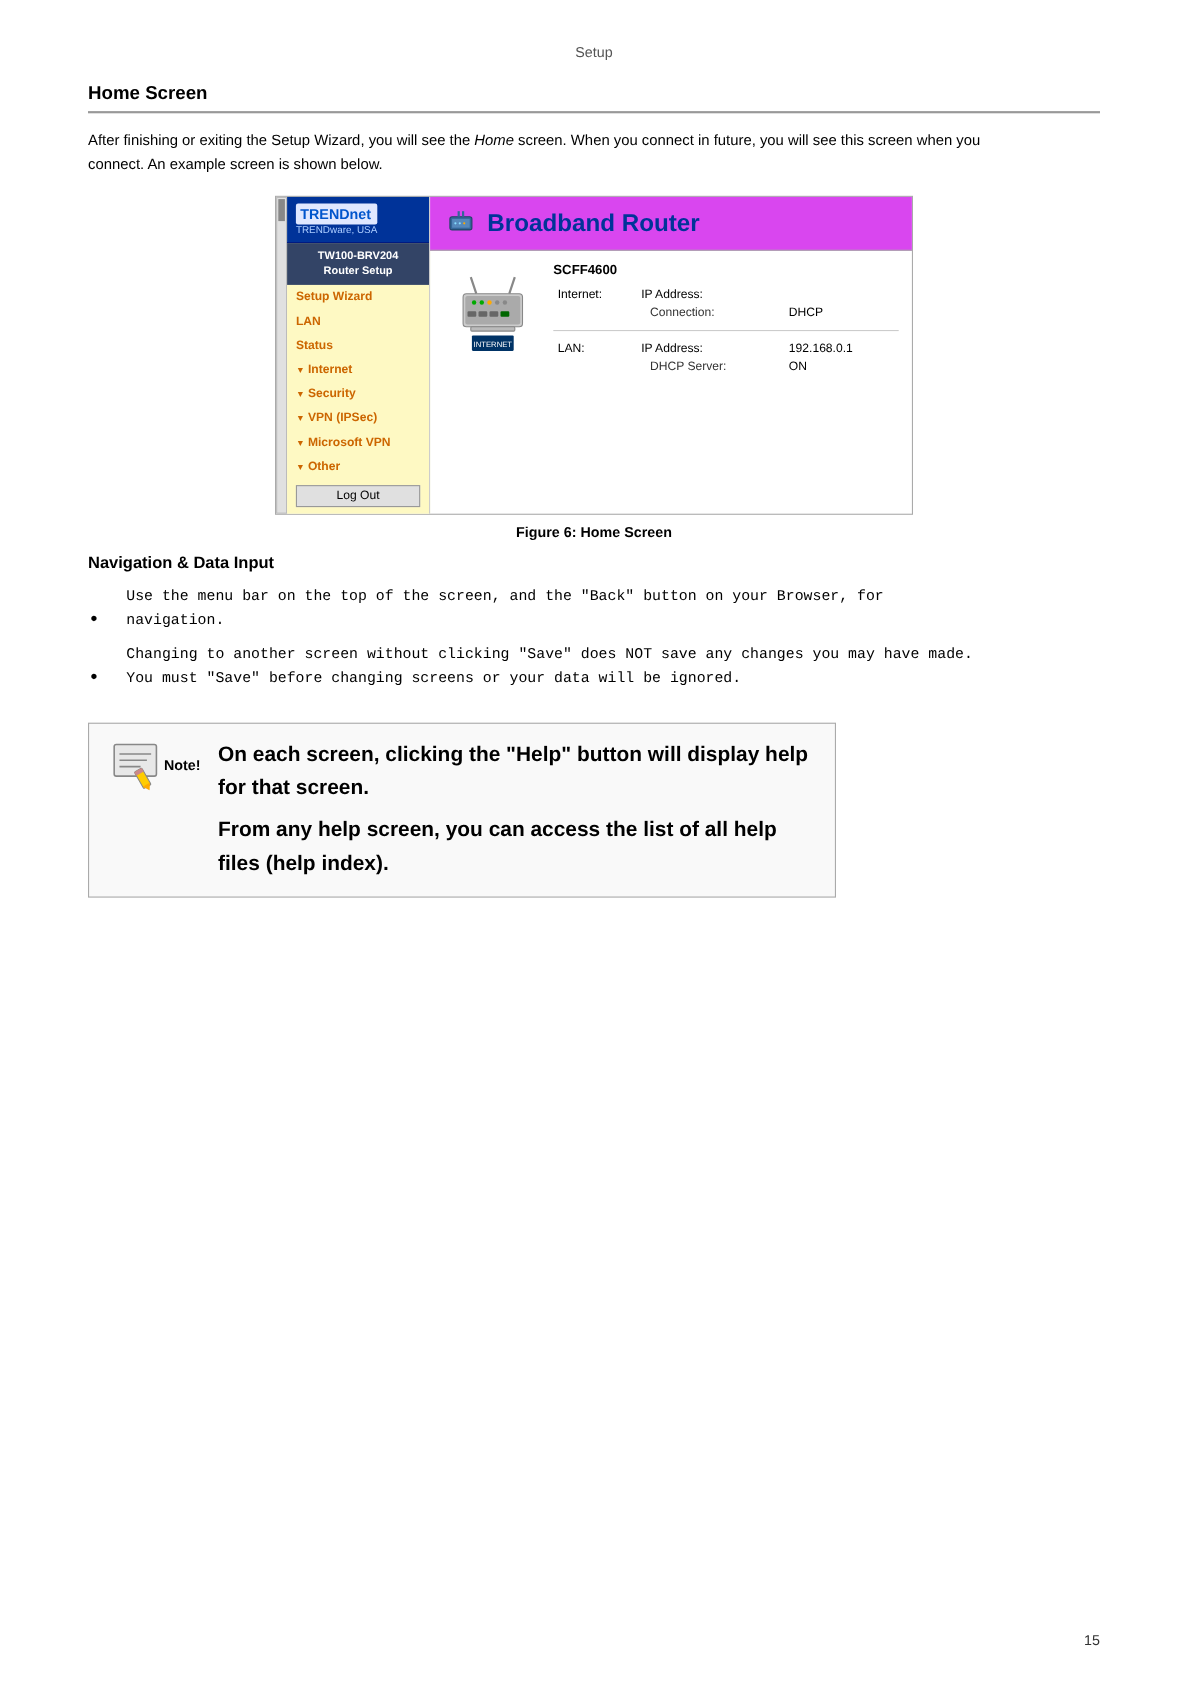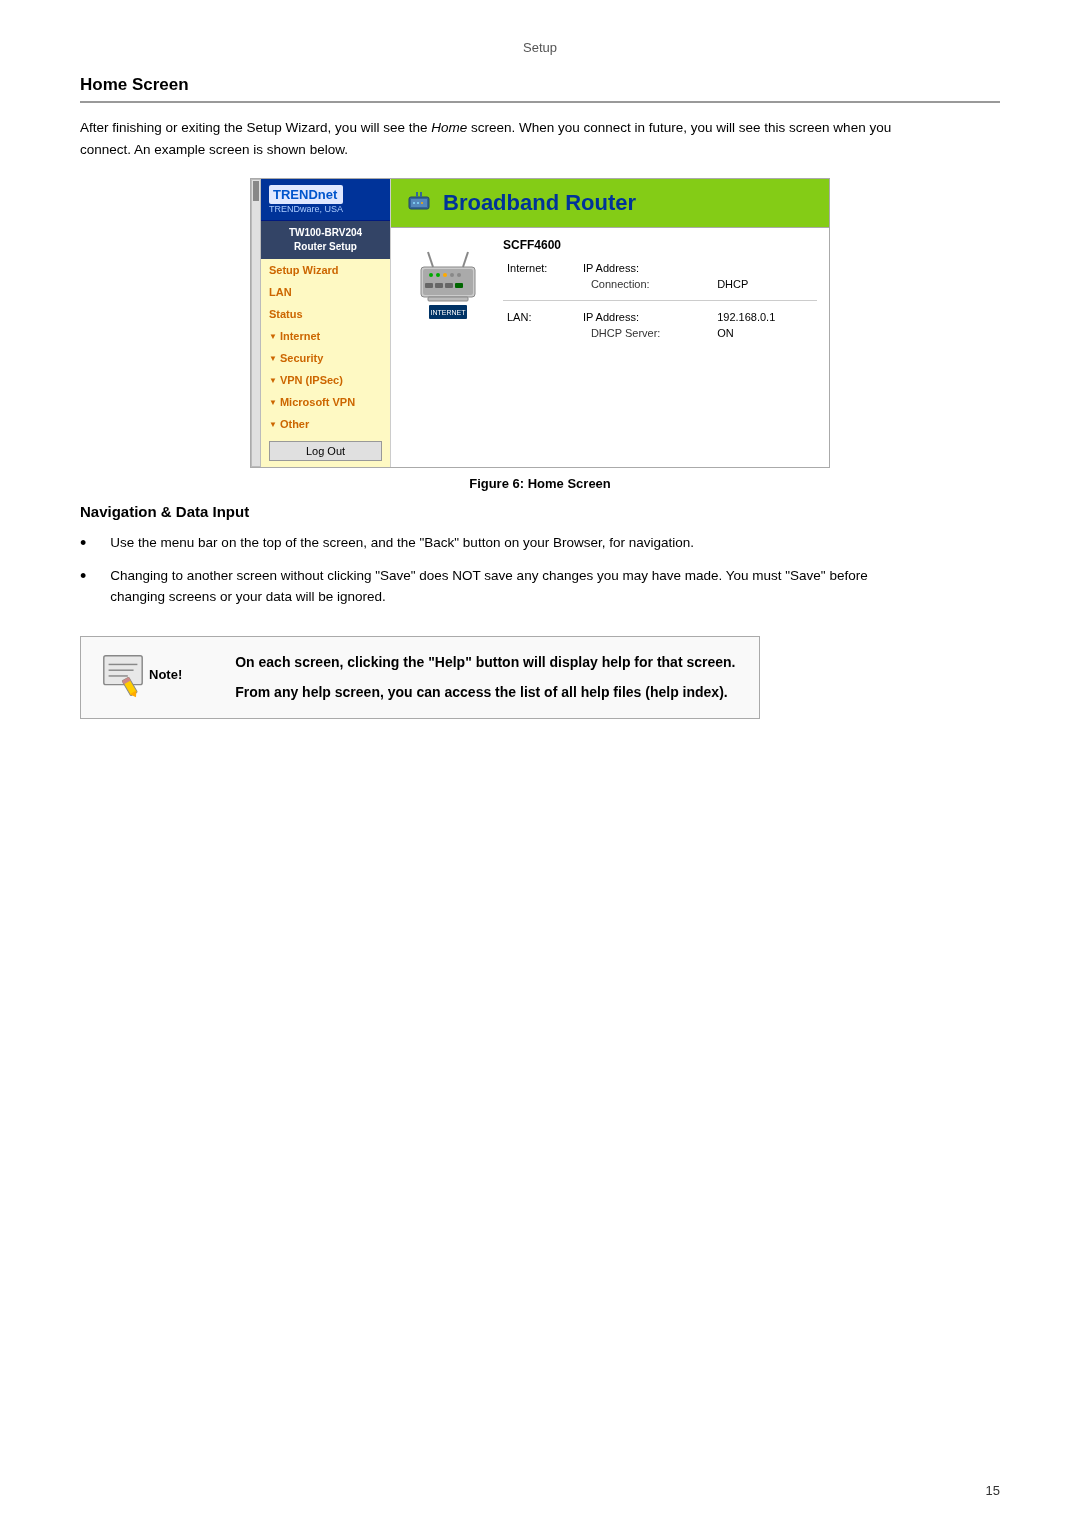--- a/index.html
+++ b/index.html
@@ -121,21 +121,21 @@
       text-align: center;
     }
 
     
     .router-main {
       flex: 1;
       padding: 0;
     }
 
     .router-top-header {
-      background: #84cc16;
+      background: #d946ef;
       padding: 10px 14px;
       display: flex;
       align-items: center;
       gap: 10px;
       border-bottom: 1px solid #aaa;
     }
 
     .broadband-title {
       font-size: 22px;
       font-weight: bold;
@@ -210,26 +210,27 @@
     }
 
     .bullet-list {
       list-style: none;
       padding: 0;
       margin-bottom: 28px;
     }
 
     .bullet-list li {
       display: flex;
-      align-items: flex-start;
+      align-items: flex-end;
       gap: 12px;
       font-size: 13.5px;
       line-height: 1.6;
       margin-bottom: 10px;
       max-width: 820px;
+      font-family: Liberation Mono, monospace;
     }
 
     .bullet-list li::before {
       content: "•";
       font-size: 18px;
       line-height: 1.2;
       flex-shrink: 0;
       margin-top: 1px;
     }
 
@@ -256,23 +257,22 @@
       width: 48px;
       height: 48px;
     }
 
     .note-label {
       font-weight: bold;
       font-size: 13px;
     }
 
     .note-text-area {
-      font-size: 14px;
+      font-size: 19px;
       line-height: 1.6;
-      margin-left: 37px;
     }
 
     .note-text-area p {
       margin-bottom: 8px;
       font-weight: bold;
     }
 
     .note-text-area p:last-child {
       margin-bottom: 0;
     }

